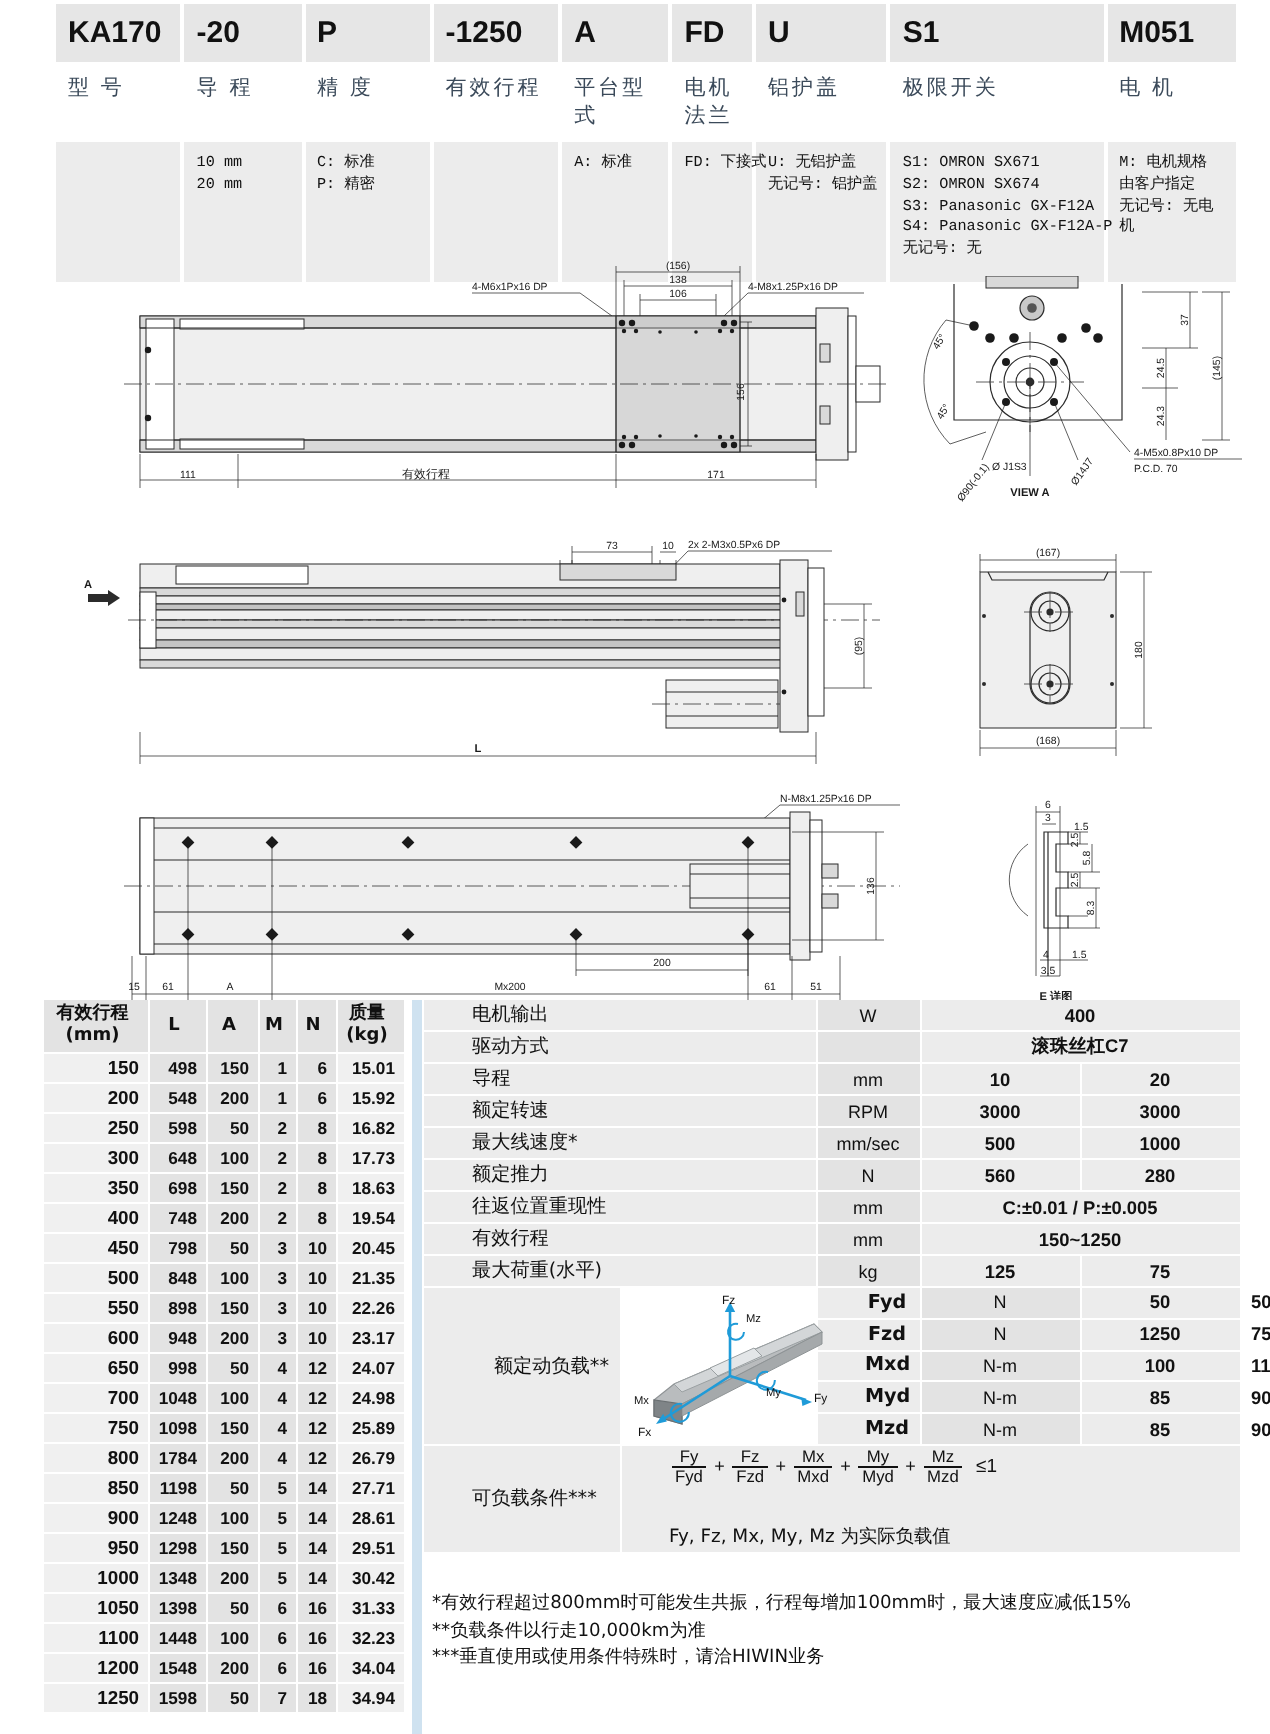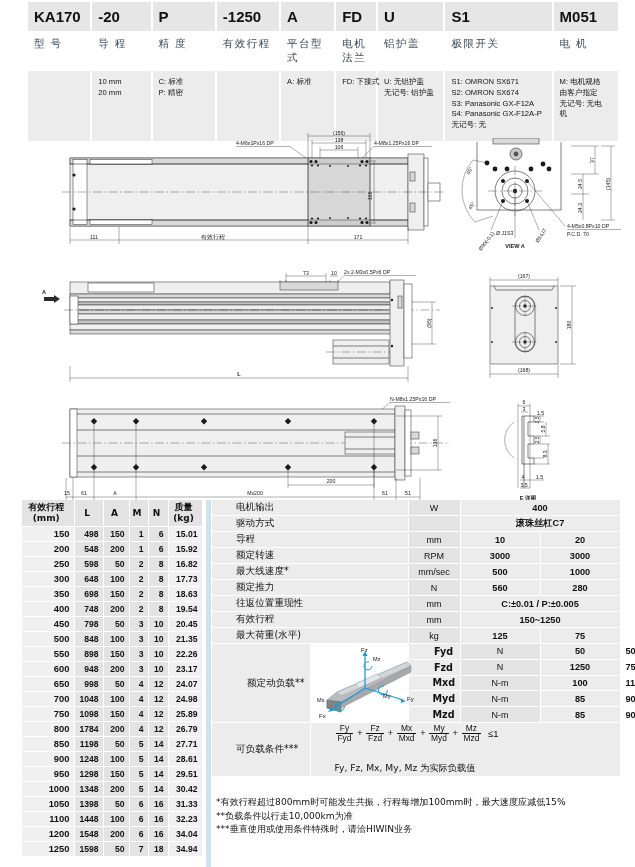--- a/index.html
+++ b/index.html
@@ -31,20 +31,21 @@
     letter-spacing:1.5px;
     height:22px;
     margin-left:40px;
   }
   .row-opts td {
     background:#ececec;
     font-size:7.6px; color:#111; line-height:1.42;
     padding:6px 3px 10px 6px;
     border-right:2px solid #ffffff;
     height:61px;
+    font-family:Liberation Mono, monospace;
   }
   .row-opts td div { white-space:nowrap; }
 
   
   .draw { position:absolute; }
   svg { display:block; }
   .dimtxt { font-family:"Liberation Sans", sans-serif; font-size:5.2px; fill:#1a1a1a; }
   .dimtxt-b { font-family:"Liberation Sans", sans-serif; font-size:5.6px; fill:#1a1a1a; font-weight:bold;}
   .cn { font-family:"DejaVu Sans","Liberation Sans",sans-serif; font-size:6px; fill:#1a1a1a;}
   .ln  { stroke:#2b2b2b; stroke-width:0.6; fill:none; }

